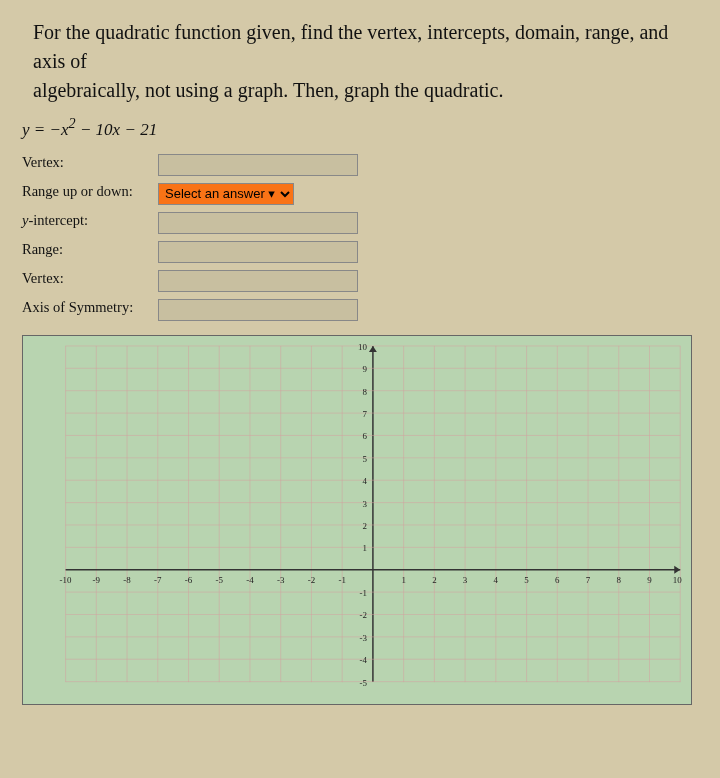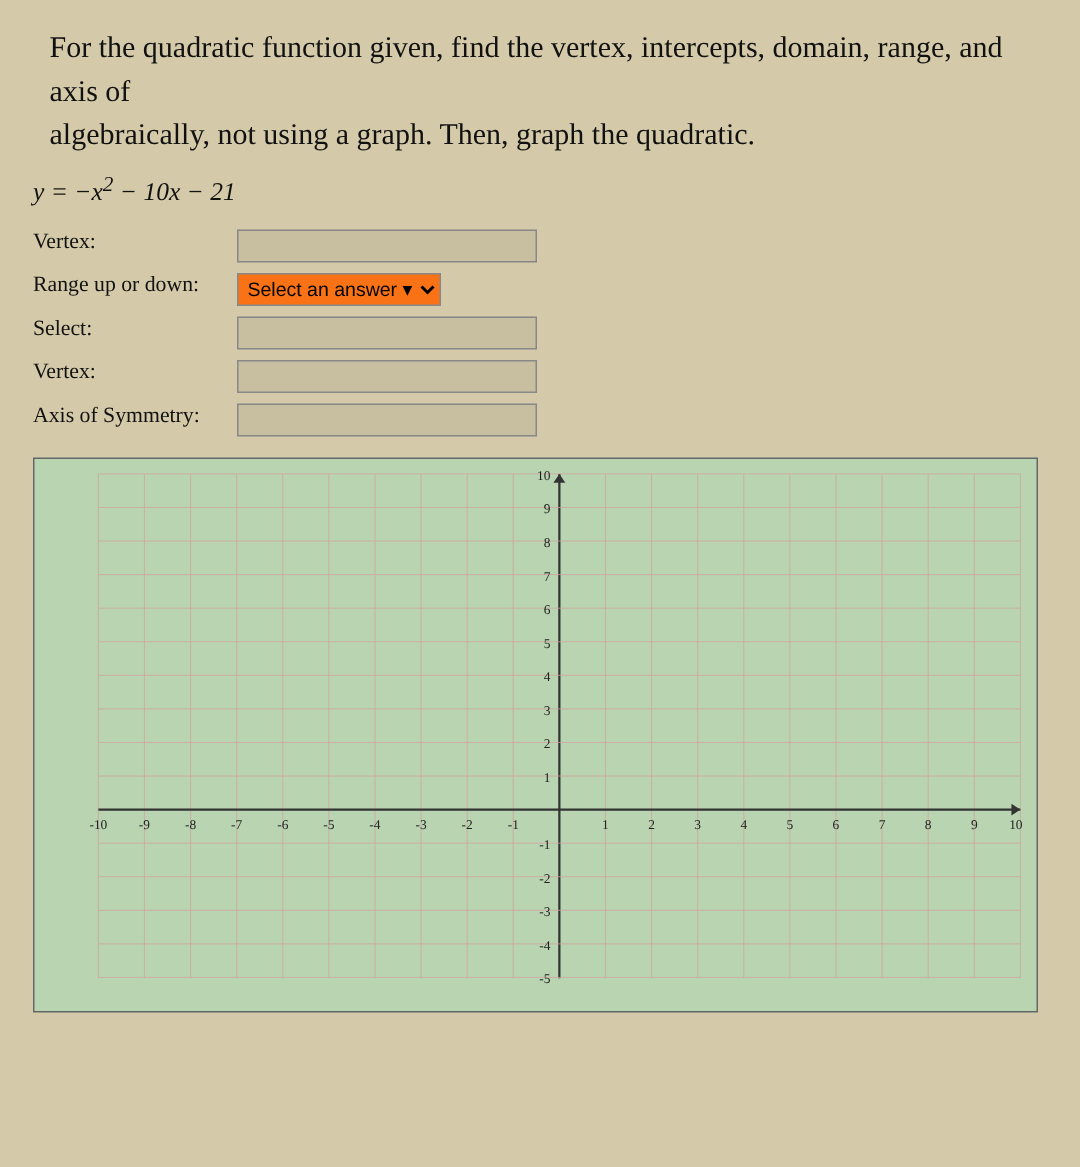--- a/index.html
+++ b/index.html
@@ -93,24 +93,28 @@
 
   <div class="field-row">
     <span class="field-label">Range up or down:</span>
     <select class="select-answer">
       <option>Select an answer ▾</option>
       <option>Up</option>
       <option>Down</option>
     </select>
   </div>
 
-
-
-  <div class="field-row">
-    <span class="field-label">Select:</span>
+  <div class="field-row">
+    <span class="field-label"><i>y</i>-intercept:</span>
+    <input class="field-input" type="text" value="" style="">
+  </div>
+
+
+  <div class="field-row">
+    <span class="field-label">Range:</span>
     <input class="field-input" type="text" value="" style="">
   </div>
 
   <div class="field-row">
     <span class="field-label">Vertex:</span>
     <input class="field-input" type="text" value="" style="">
   </div>
 
   <div class="field-row">
     <span class="field-label">Axis of Symmetry:</span>

